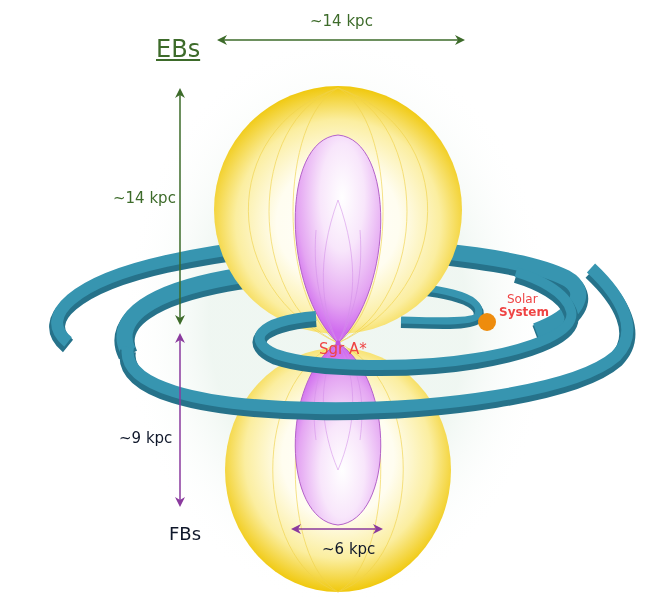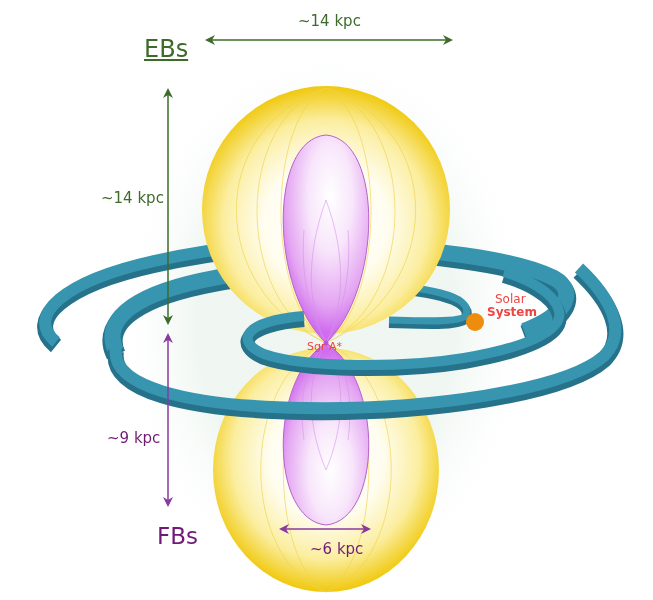--- a/index.html
+++ b/index.html
@@ -1,20 +1,20 @@
 <!DOCTYPE html>
 <html><head>
   <meta charset="utf-8">
   <style>
     html, body { margin: 0; padding: 0; background: #ffffff; }
     body { width: 653px; height: 600px; overflow: hidden; position: relative; font-family: "DejaVu Sans", sans-serif; }
-    #stage { position: absolute; left: 4px; top: 0; width: 618px; height: 600px; }
+    #stage { position: absolute; left: 16px; top: 0; width: 618px; height: 600px; }
     .lbl { position: absolute; white-space: nowrap; }
     .green { color: #3d6b2a; }
-    .purple { color: #701a75; }
+    .purple { color: #0f172a; }
     .dark { color: #ef4444; }
   </style>
 </head>
 <body>
 
 <div id="stage">
   <svg width="653" height="600" viewBox="0 0 653 600" xmlns="http://www.w3.org/2000/svg">
     <defs>
       <radialGradient id="haloGrad" cx="50%" cy="50%" r="50%">
         <stop offset="60%" stop-color="#dfeee4" stop-opacity="0.9"></stop>
@@ -123,18 +123,18 @@
     <line x1="164" y1="335" x2="164" y2="505" stroke="#8a3a9e" stroke-width="1.5" marker-start="url(#arrPurple)" marker-end="url(#arrPurple)"></line>
 
     <line x1="277" y1="529" x2="365" y2="529" stroke="#8a3a9e" stroke-width="1.5" marker-start="url(#arrPurple)" marker-end="url(#arrPurple)"></line>
   </svg>
 
   
   <div class="lbl green" style="left:294px; top:12px; font-size:15px;">~14 kpc</div>
   <div class="lbl green" style="left:140px; top:35px; font-size:24px;text-decoration:underline;">EBs</div>
   <div class="lbl green" style="left:97px; top:189px; font-size:15px;">~14 kpc</div>
   <div class="lbl purple" style="left:103px; top:429px; font-size:15px;">~9 kpc</div>
-  <div class="lbl purple" style="left:153px; top:523px; font-size:23px;">FBs</div>
+  <div class="lbl purple" style="left:153px; top:523px; font-size:18px;">FBs</div>
   <div class="lbl purple" style="left:297px; top:540px; font-size:15px;margin-left:9px;">~6 kpc</div>
-  <div class="lbl dark" style="left:303px; top:340px; font-size:11px;">Sgr A*</div>
+  <div class="lbl dark" style="left:303px; top:340px; font-size:15px;">Sgr A*</div>
   <div class="lbl dark" style="left:491px; top:292px; font-size:12px;">Solar</div>
   <div class="lbl dark" style="left:483px; top:305px; font-size:12px;font-weight:bold;">System</div>
 </div>
 
 </body></html>

